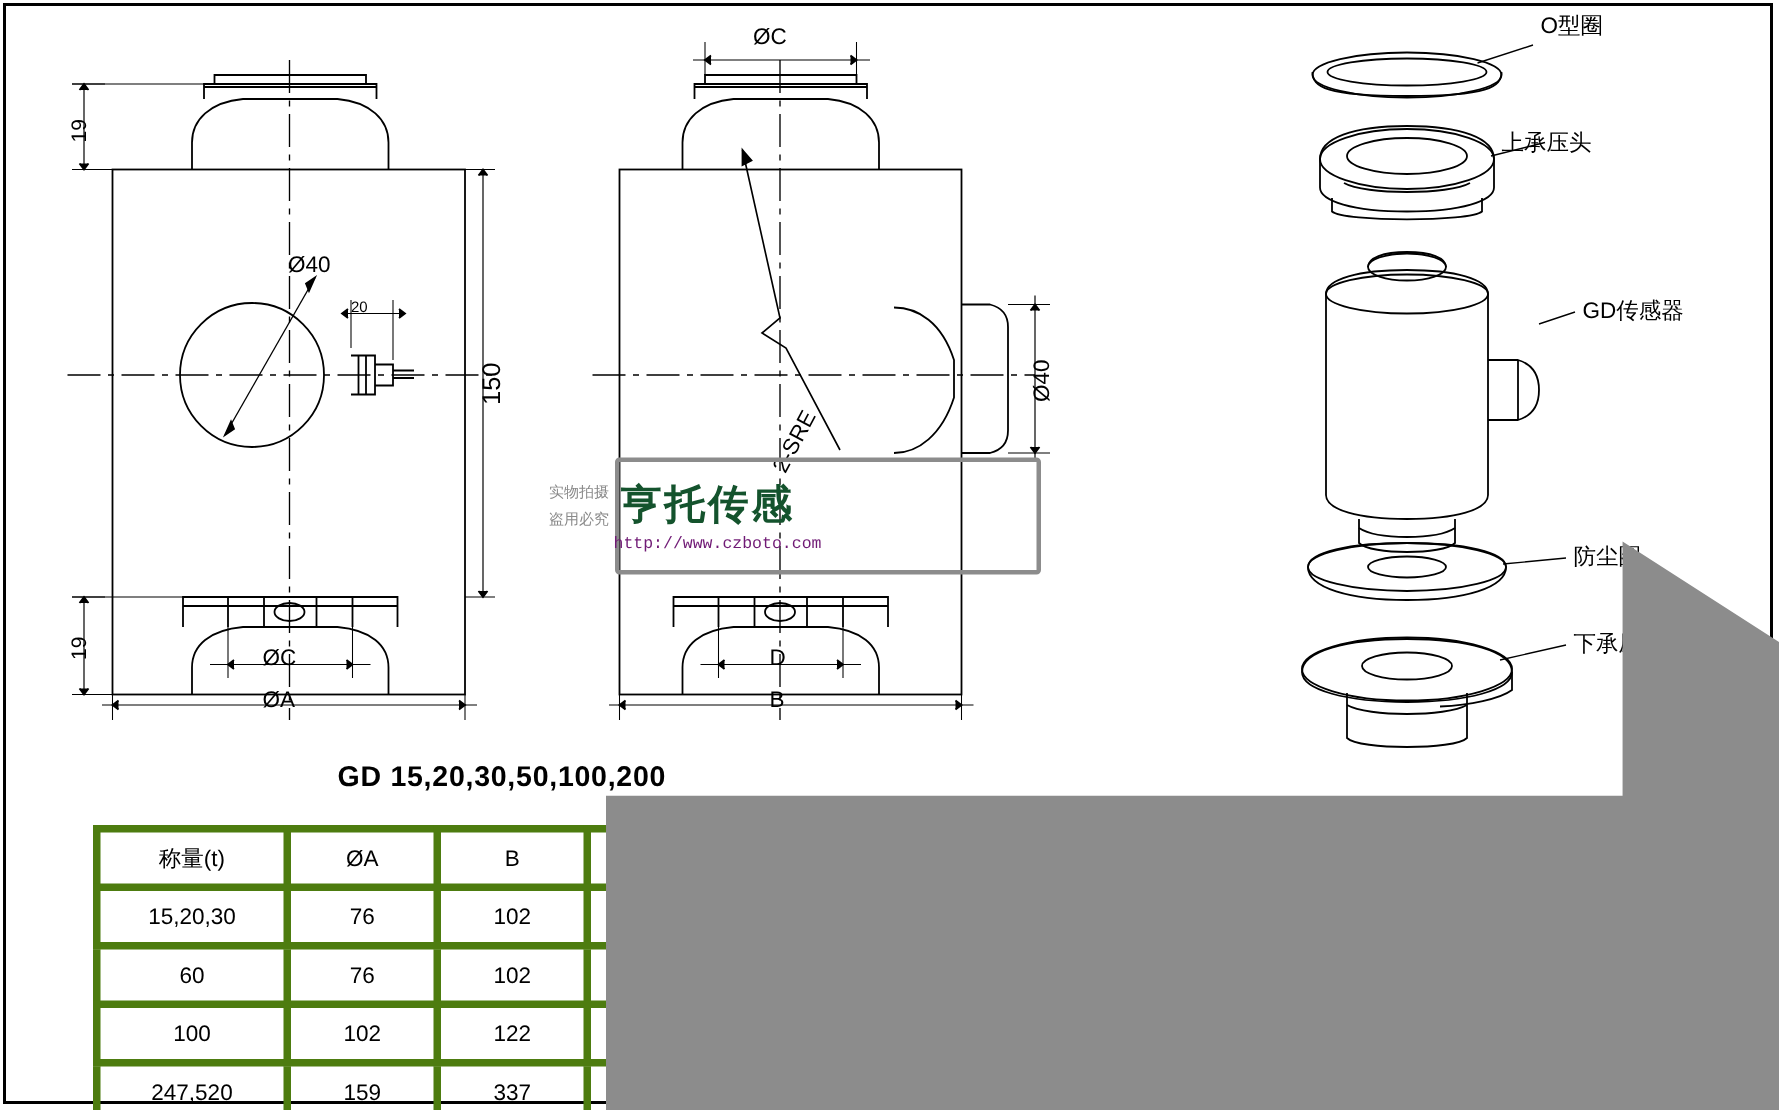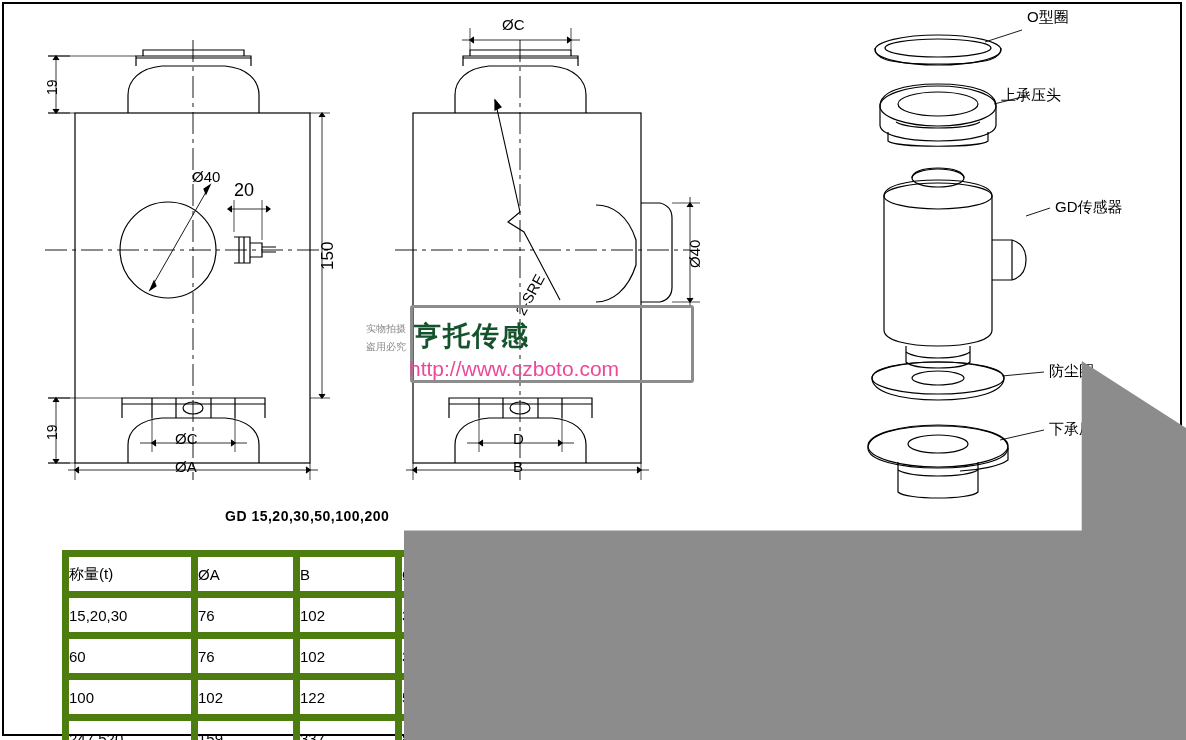--- a/index.html
+++ b/index.html
@@ -13,32 +13,32 @@
   }
   .page{position:absolute;left:0;top:0;width:1186px;height:740px;}
   .frame{position:absolute;left:2px;top:2px;width:1180px;height:734px;border:2px solid #000;box-sizing:border-box;}
   svg{position:absolute;left:0;top:0;width:1186px;height:740px;}
   .lbl{position:absolute;font-size:14px;white-space:nowrap;}
   .lbl-rot{transform-origin:0 0;}
 
   
   .drawing-title{
     position:absolute;left:225px;top:508px;
-    font-size:14px;font-weight:bold;letter-spacing:.5px;
+    font-size:19px;font-weight:bold;letter-spacing:.5px;
   }
 
   
   table.spec{
     position:absolute;left:62px;top:550px;
     border-collapse:collapse;
     font-size:15px;
   }
   table.spec th, table.spec td{
-    border:7px solid #4d7c0f;
-    text-align:left;
+    border:5px solid #4d7c0f;
+    text-align:center;
     padding:4px 0;
     font-weight:normal;
     height:26px;
   }
   table.spec th{font-weight:normal;}
   table.spec .c0{width:122px;}
   table.spec .c1{width:95px;}
   table.spec .c2{width:95px;}
   table.spec .c3{width:102px;}
   table.spec .c4{width:100px;}
@@ -62,21 +62,21 @@
     position:absolute;left:52px;top:0px;width:278px;height:72px;
     border:3px solid #8c8c8c;border-radius:3px;
     background:rgba(255,255,255,0.0);
   }
   .wm-txt1{
     position:absolute;left:414px;top:318px;
     font-size:27px;font-weight:bold;color:#14532d;letter-spacing:2px;
   }
   .wm-txt2{
     position:absolute;left:409px;top:357px;
-    font-size:21px;color:#ec4899;font-family:Liberation Sans, sans-serif;letter-spacing:0px;
+    font-size:11px;color:#701a75;font-family:Liberation Mono, monospace;letter-spacing:0px;
   }
   .wm-small{
     position:absolute;left:366px;top:320px;
     font-size:10px;color:#8a8a8a;line-height:18px;
   }
   .wm-arrow{position:absolute;left:404px;top:296px;}
 </style>
 </head>
 <body>
 
@@ -222,21 +222,21 @@
       <path d="M1002 376 L1044 372" stroke-width="0.9"></path>
       <path d="M1000 440 L1044 430" stroke-width="0.9"></path>
 
     </g>
   </svg>
 
   <div class="lbl lbl-rot" style="left:44px;top:95px;transform:rotate(-90deg);">19</div>
   <div class="lbl lbl-rot" style="left:44px;top:440px;transform:rotate(-90deg);">19</div>
   <div class="lbl lbl-rot" style="left:318px;top:270px;transform:rotate(-90deg);font-size:17px;">150</div>
   <div class="lbl" style="left:192px;top:168px;font-size:15px;">Ø40</div>
-  <div class="lbl" style="left:234px;top:180px;font-size:18px;">20</div>
+  <div class="lbl" style="left:234px;top:200px;font-size:10px;">20</div>
   <div class="lbl" style="left:175px;top:430px;font-size:15px;">ØC</div>
   <div class="lbl" style="left:175px;top:458px;font-size:15px;">ØA</div>
 
   <div class="lbl" style="left:502px;top:16px;font-size:15px;">ØC</div>
   <div class="lbl lbl-rot" style="left:686px;top:268px;transform:rotate(-90deg);font-size:15px;">Ø40</div>
   <div class="lbl lbl-rot" style="left:512px;top:310px;transform:rotate(-62deg);font-size:15px;">2-SRE</div>
   <div class="lbl" style="left:513px;top:430px;font-size:15px;">D</div>
   <div class="lbl" style="left:513px;top:458px;font-size:15px;">B</div>
 
   <div class="drawing-title">GD 15,20,30,50,100,200</div>

